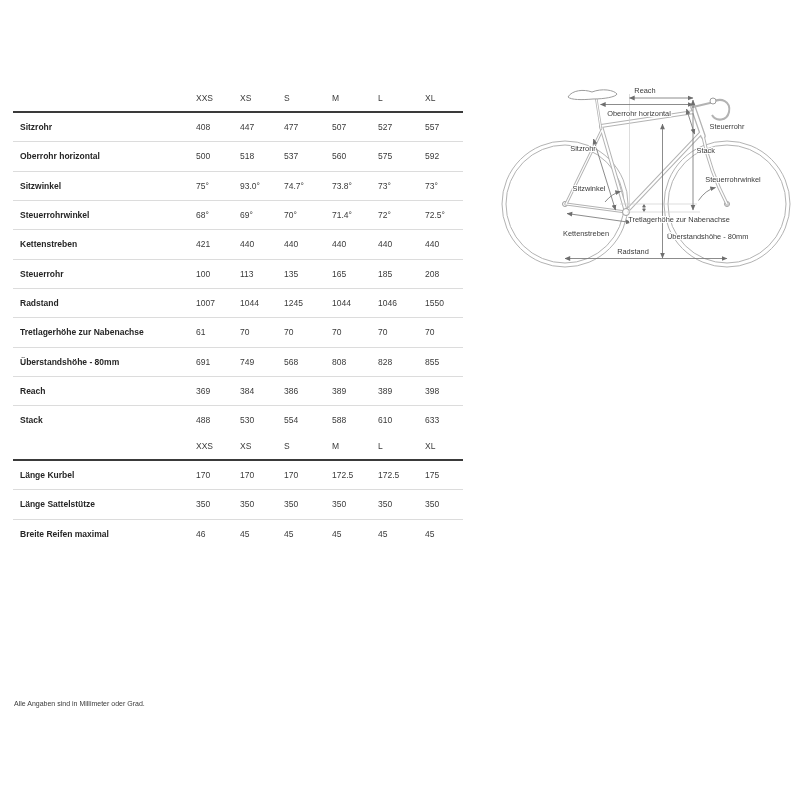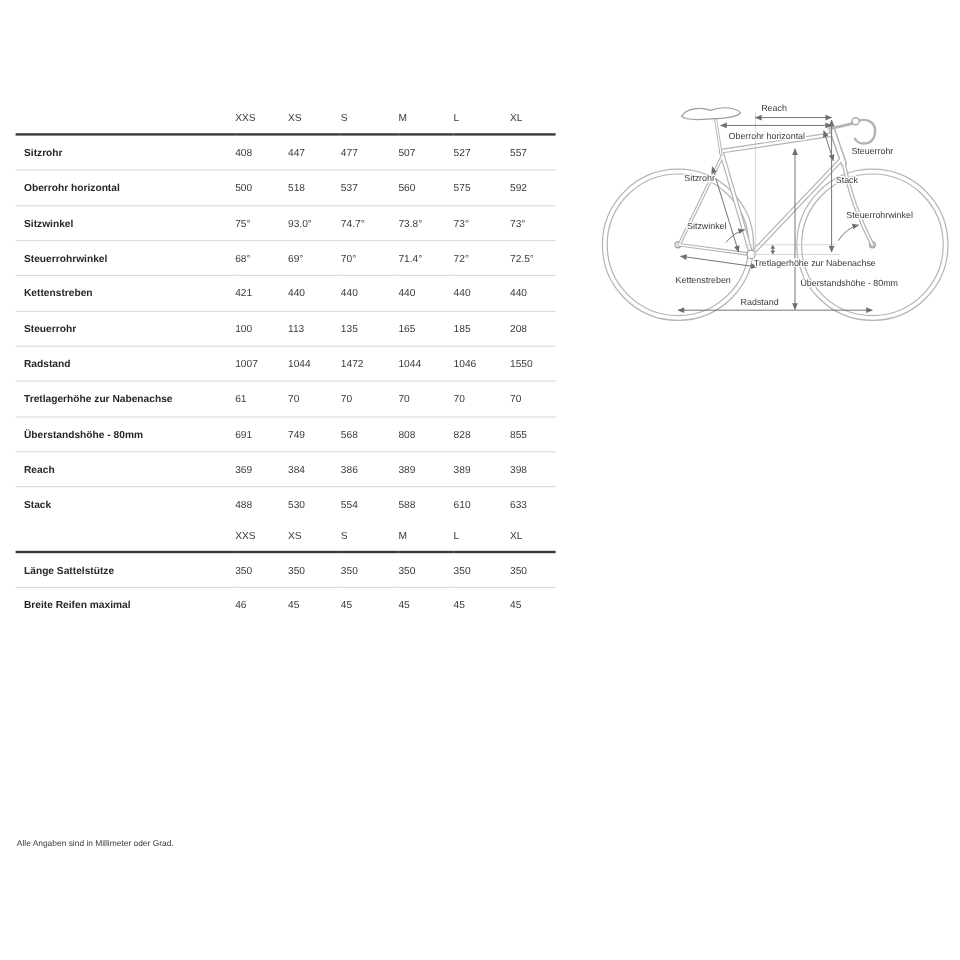--- a/index.html
+++ b/index.html
@@ -109,21 +109,21 @@
           <td>113</td>
           <td>135</td>
           <td>165</td>
           <td>185</td>
           <td>208</td>
         </tr>
         <tr>
           <td class="label">Radstand</td>
           <td>1007</td>
           <td>1044</td>
-          <td>1472</td>
+          <td>1245</td>
           <td>1044</td>
           <td>1046</td>
           <td>1550</td>
         </tr>
         <tr>
           <td class="label">Tretlagerhöhe zur Nabenachse</td>
           <td>61</td>
           <td>70</td>
           <td>70</td>
           <td>70</td>
@@ -175,20 +175,29 @@
           <th class="label"></th>
           <th>XXS</th>
           <th>XS</th>
           <th>S</th>
           <th>M</th>
           <th>L</th>
           <th>XL</th>
         </tr>
       </thead>
     <tbody>
+        <tr>
+          <td class="label">Länge Kurbel</td>
+          <td>170</td>
+          <td>170</td>
+          <td>170</td>
+          <td>172.5</td>
+          <td>172.5</td>
+          <td>175</td>
+        </tr>
         <tr>
           <td class="label">Länge Sattelstütze</td>
           <td>350</td>
           <td>350</td>
           <td>350</td>
           <td>350</td>
           <td>350</td>
           <td>350</td>
         </tr>
         <tr>

